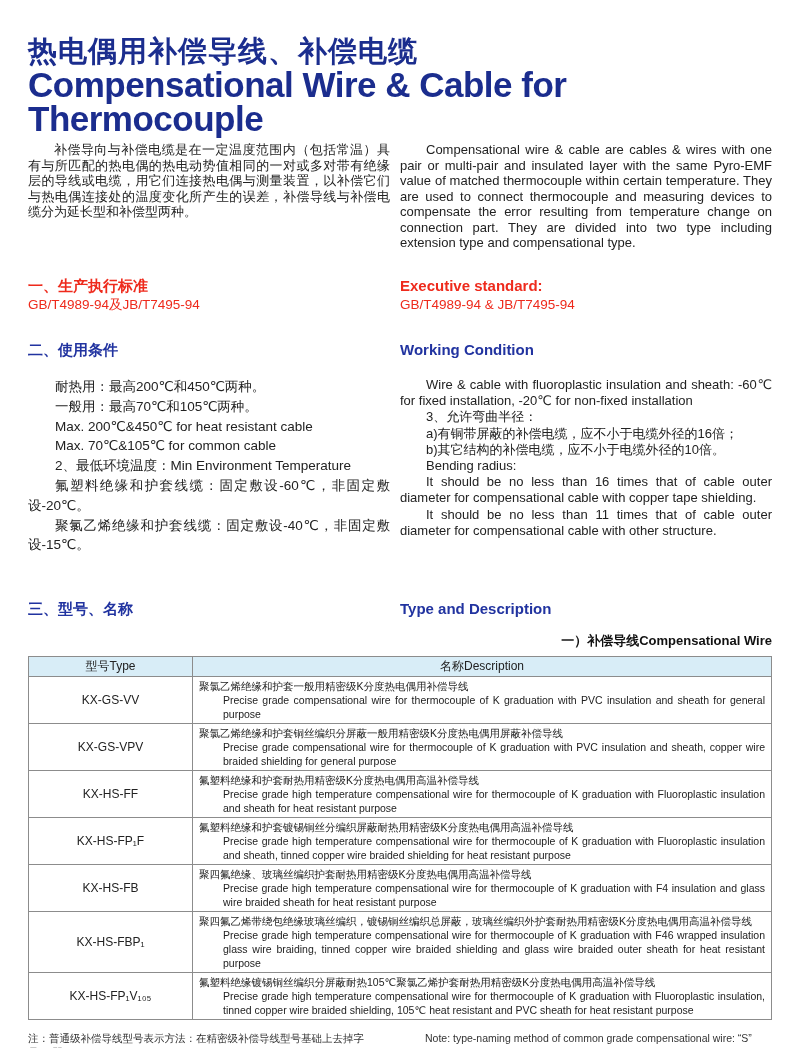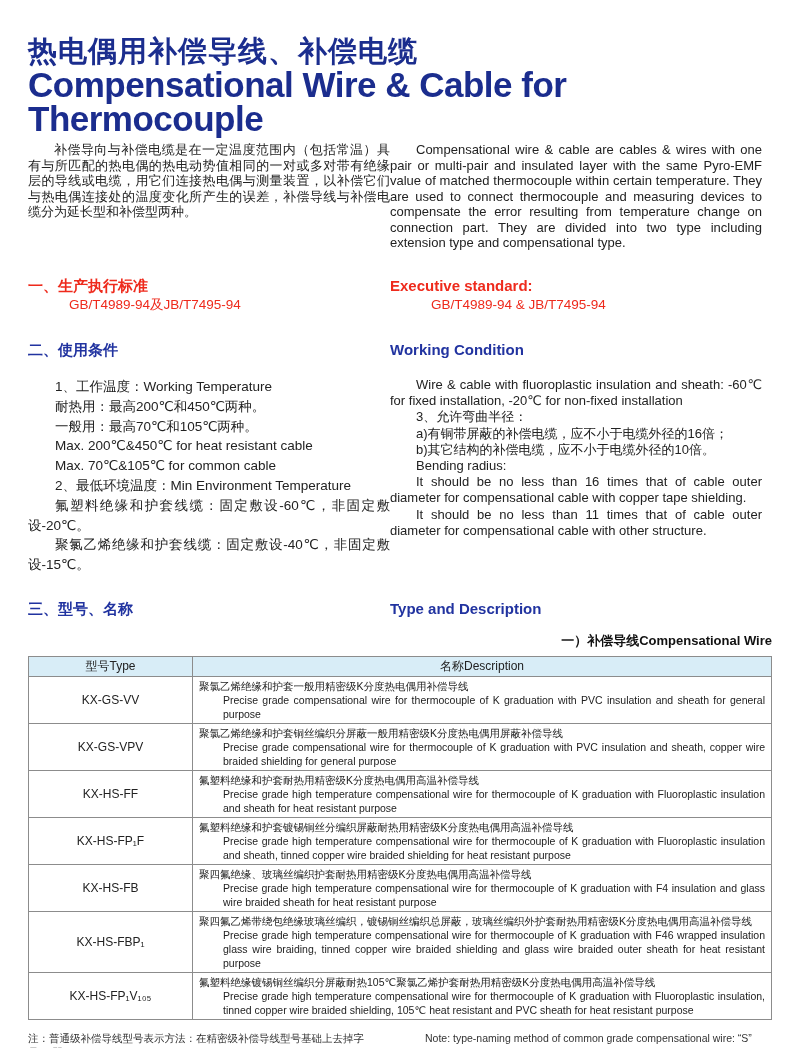--- a/index.html
+++ b/index.html
@@ -15,30 +15,30 @@
   }
   .page{width:800px;height:1048px;padding:34px 28px 10px 28px;background:#fff;}
 
   
   .title-zh{color:var(--navy);font-size:29px;font-weight:bold;line-height:34px;letter-spacing:1px;}
   .title-en{color:var(--navy);font-size:35px;font-weight:bold;line-height:34px;letter-spacing:-0.5px;}
 
   
   .grid{
     display:grid;margin-top:6px;
-    grid-template-columns:362px 372px;
+    grid-template-columns:362px 372px;column-gap:10px;
     grid-template-rows:134px 64px 37px 222px 24px;
   }
   .cell{overflow:hidden;}
   p.body{font-size:13px;line-height:15.5px;text-align:justify;text-indent:2em;}
   .sec-heading{font-size:15px;font-weight:bold;line-height:20px;}
   .sec-heading.red{color:var(--red);}
   .sec-heading.blue{color:var(--blue);}
   .std-value{font-size:13.5px;line-height:17px;}
-  .std-value.red{color:var(--red);margin-left:41px;}
+  .std-value.red{color:var(--red);}
   .cond-left p{font-size:13.5px;line-height:19.8px;text-indent:2em;text-align:justify;}
   .cond-right p{font-size:13px;line-height:16.2px;text-indent:2em;text-align:justify;}
 
   
   .table-caption{
     margin-top:10px;text-align:right;font-size:13px;font-weight:bold;color:#111;line-height:16px;
   }
   table.types{
     width:744px;margin-top:7px;border-collapse:collapse;
     border:1px solid #0f172a;
@@ -93,21 +93,20 @@
     </section>
 
     <section class="cell">
       <div class="sec-heading blue">二、使用条件</div>
     </section>
     <section class="cell">
       <div class="sec-heading blue">Working Condition</div>
     </section>
 
     <section class="cell cond-left">
-      <p>1、工作温度：Working Temperature</p>
       <p>耐热用：最高200℃和450℃两种。</p>
       <p>一般用：最高70℃和105℃两种。</p>
       <p>Max. 200℃&amp;450℃ for heat resistant cable</p>
       <p>Max. 70℃&amp;105℃ for common cable</p>
       <p>2、最低环境温度：Min Environment Temperature</p>
       <p>氟塑料绝缘和护套线缆：固定敷设-60℃，非固定敷设-20℃。</p>
       <p>聚氯乙烯绝缘和护套线缆：固定敷设-40℃，非固定敷设-15℃。</p>
     </section>
     <section class="cell cond-right">
       <p>Wire &amp; cable with fluoroplastic insulation and sheath: -60℃ for fixed installation, -20℃ for non-fixed installation</p>

